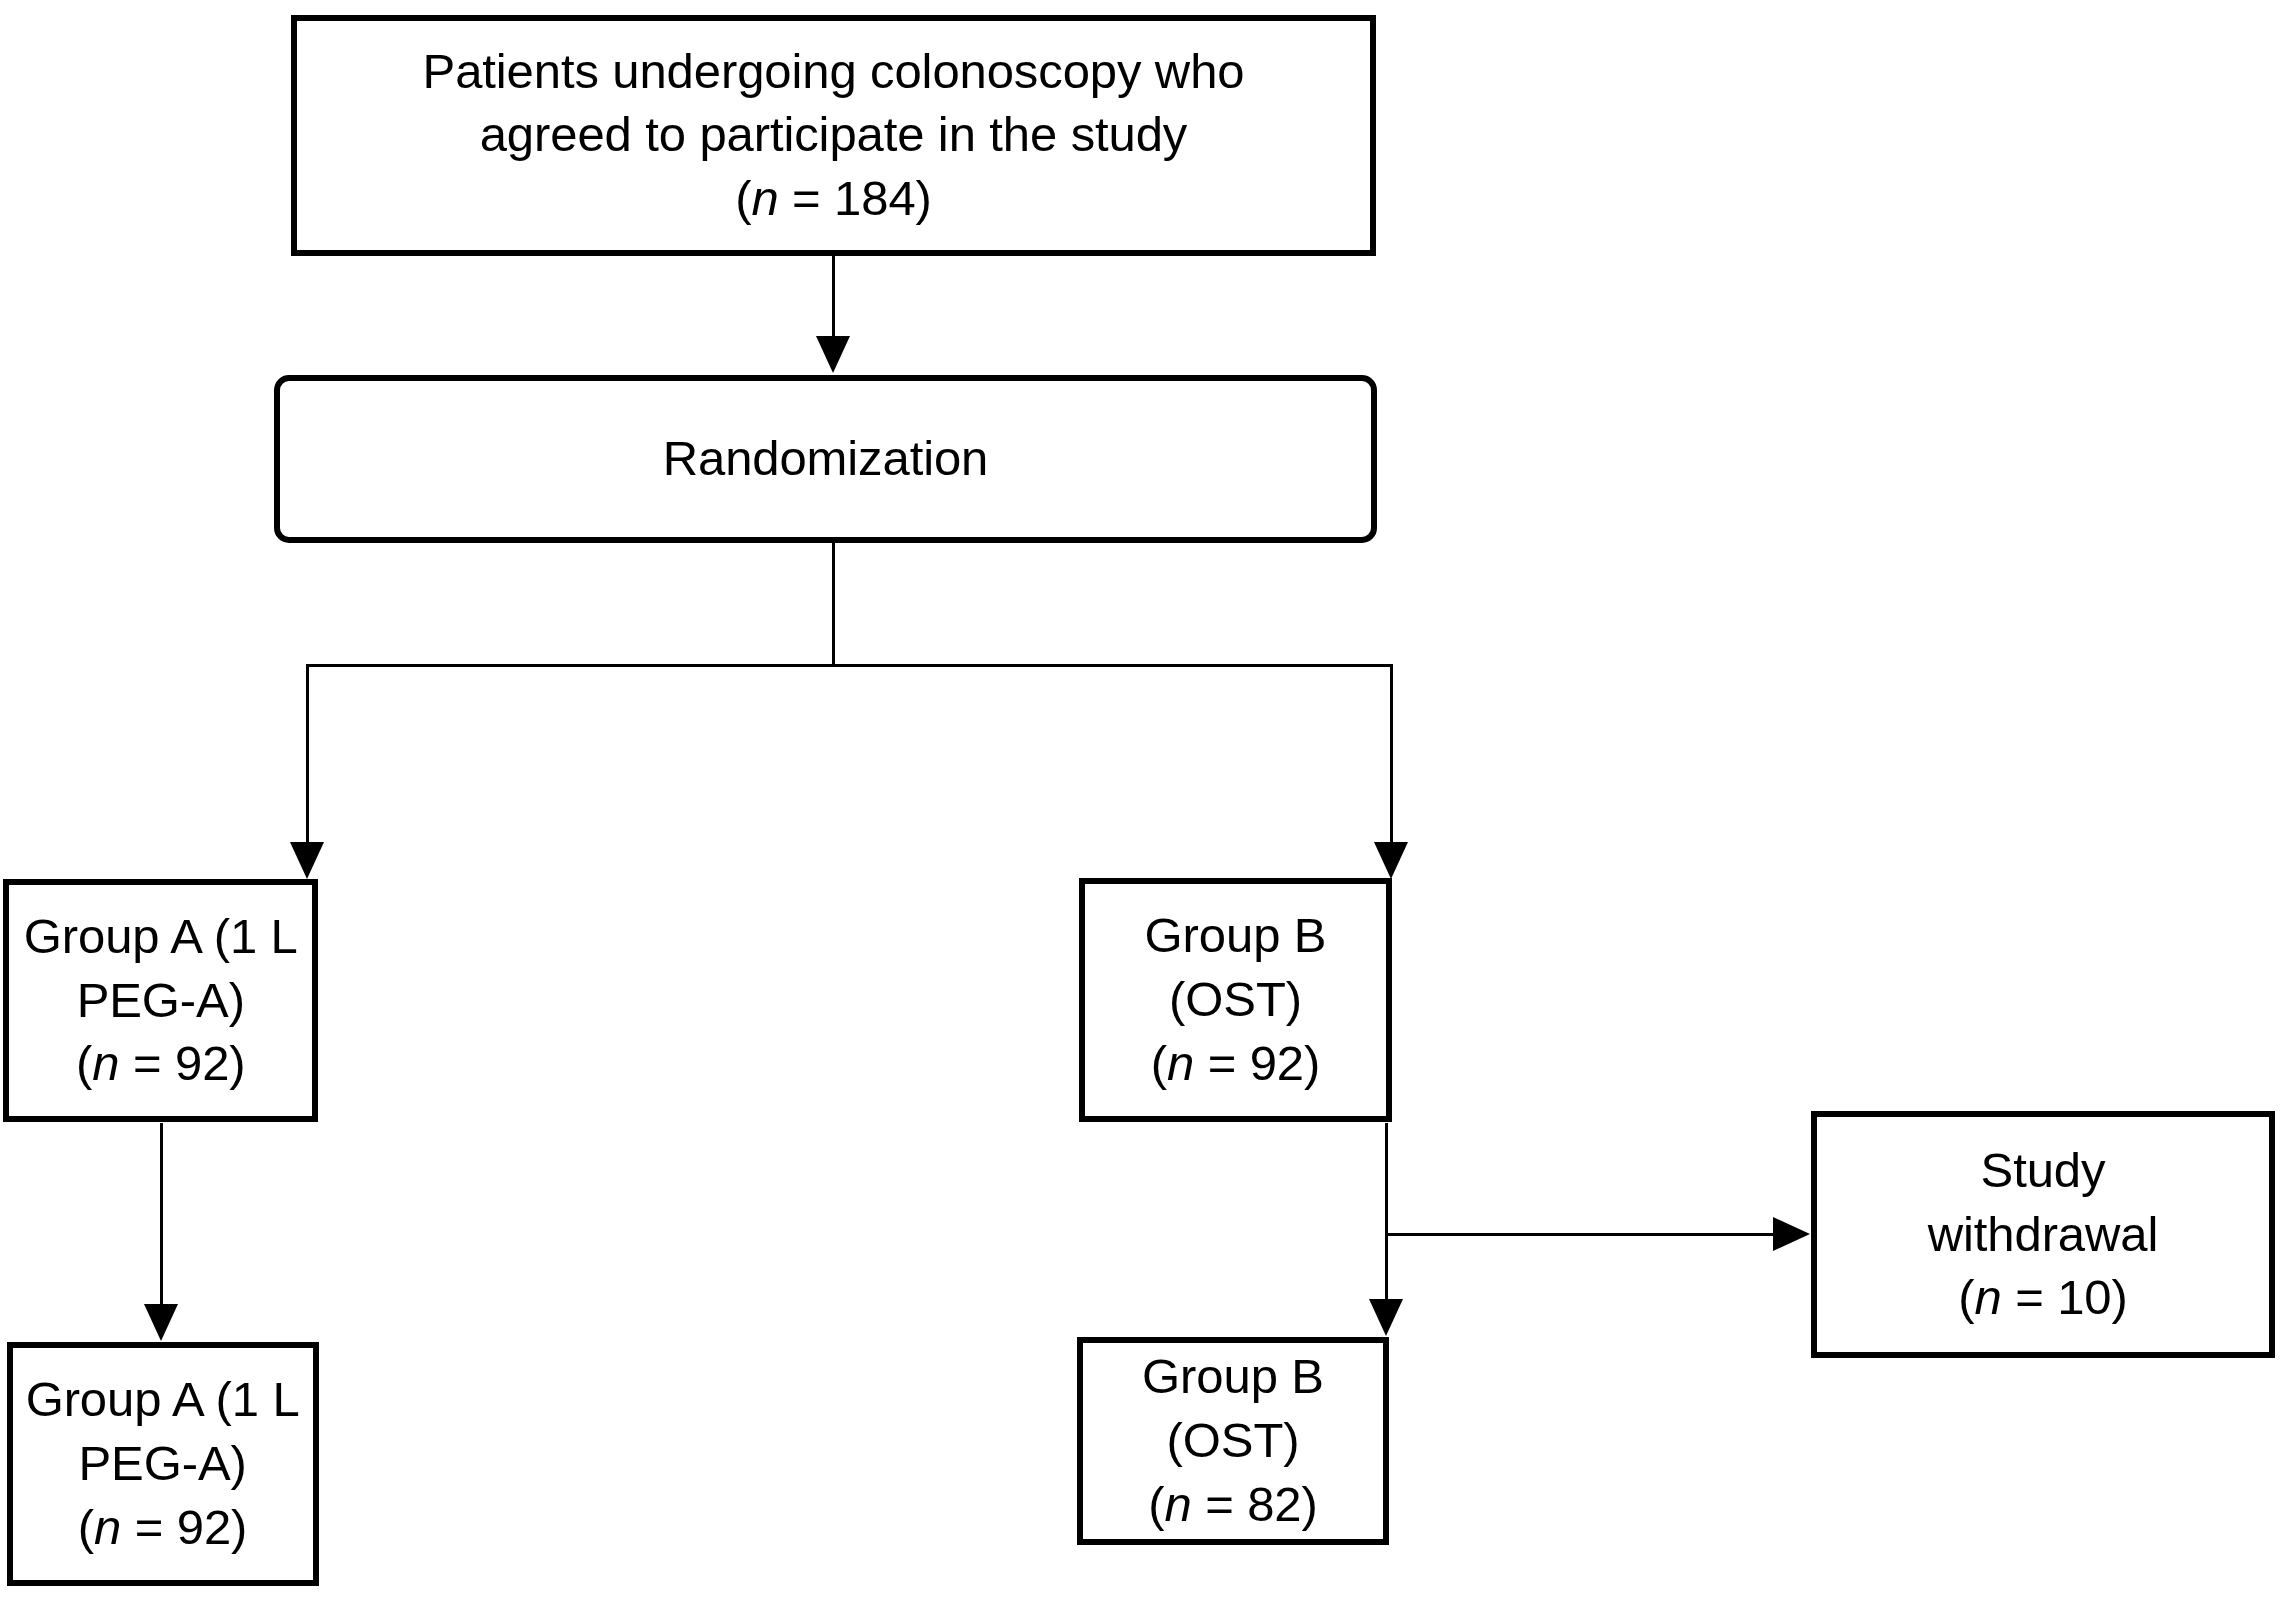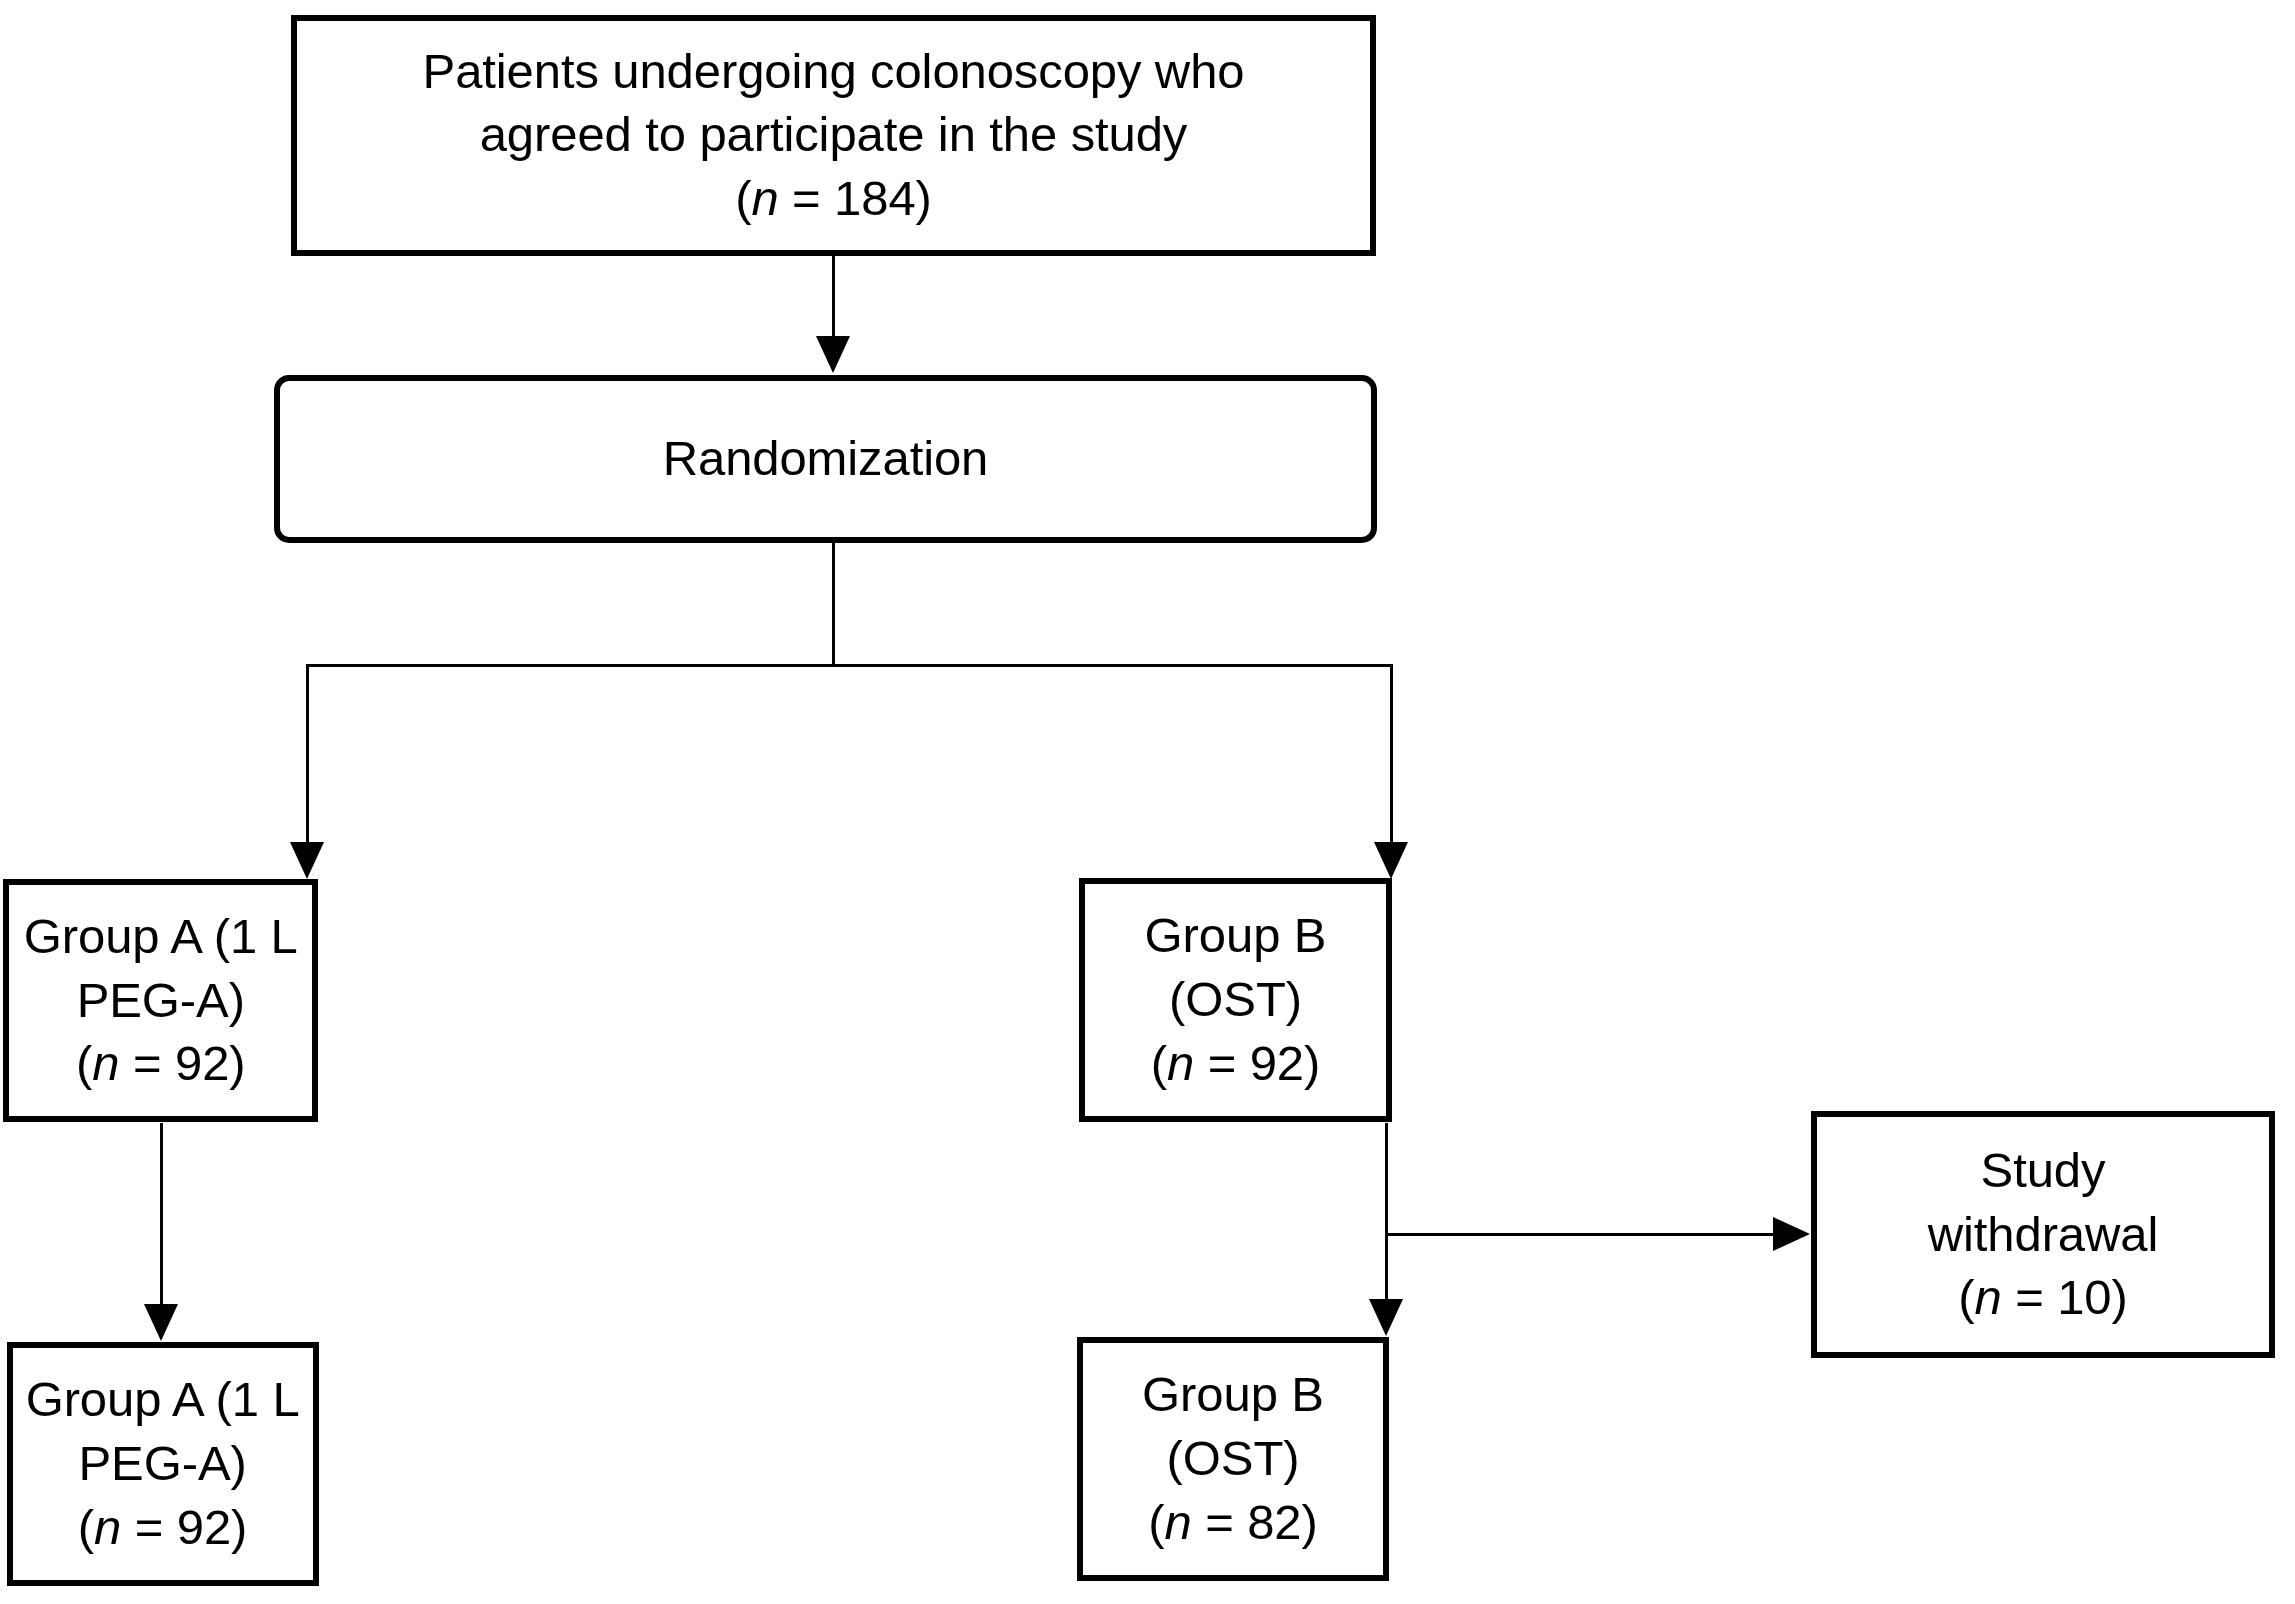--- a/index.html
+++ b/index.html
@@ -115,19 +115,19 @@
     <div class="node-text"><span>Study</span>
 <span>withdrawal</span>
 <span><span>(</span><span class="n-italic">n</span><span> = </span><span>10</span><span>)</span></span></div>
   </div>
 
   <div class="node" style="left:6.6px; top:1342px; width:312px; height:244px;">
     <div class="node-text"><span>Group A (1 L PEG-A)</span>
 <span><span>(</span><span class="n-italic">n</span><span> = </span><span>92</span><span>)</span></span></div>
   </div>
 
-  <div class="node" style="left:1077px; top:1337px; width:312px; height:244px;">
+  <div class="node" style="left:1077px; top:1337px; width:312px; height:208px;">
     <div class="node-text"><span>Group B (OST)</span>
 <span><span>(</span><span class="n-italic">n</span><span> = </span><span>82</span><span>)</span></span></div>
   </div>
 
 </div>
 
 
 </body></html>

